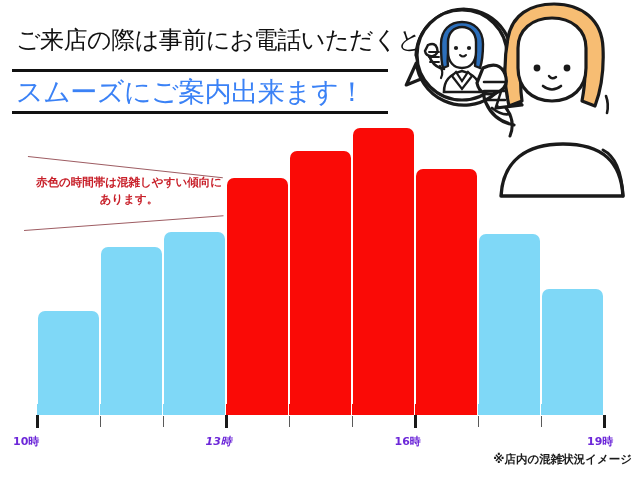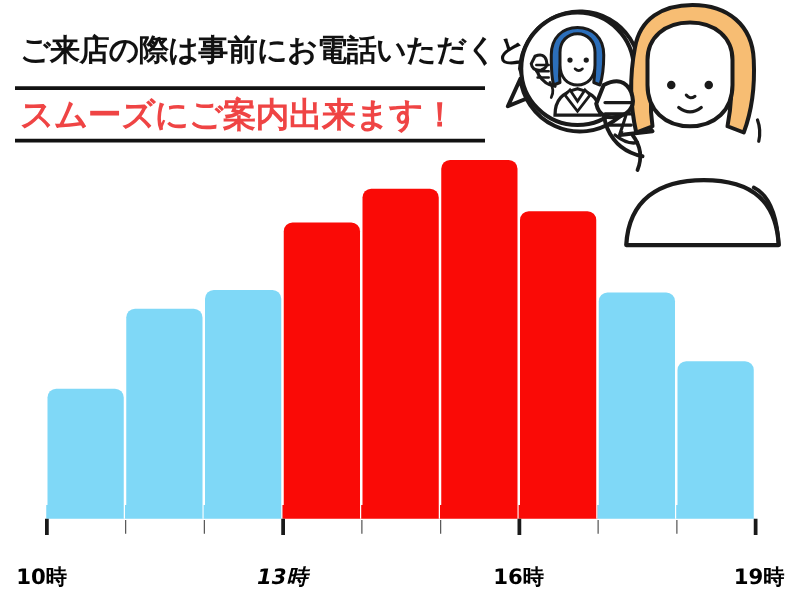--- a/index.html
+++ b/index.html
@@ -7,26 +7,26 @@
     width:640px;height:480px;overflow:hidden;background:#ffffff;
     font-family:"DejaVu Sans","Liberation Sans",sans-serif;
     position:relative;
   }
   #stage{position:absolute;left:0;top:0;width:640px;height:480px;}
 
   
   .headline{position:absolute;left:0;top:0;width:640px;height:118px;}
   .hl-line1{
     position:absolute;left:16px;top:24px;
-    font-size:24px;font-weight:bold;color:#111111;
+    font-size:24px;font-weight:normal;color:#111111;
     letter-spacing:-0.5px;white-space:nowrap;
   }
   .hl-line2{
     position:absolute;left:16px;top:74px;
-    font-size:27px;font-weight:bold;color:#ef4444;
+    font-size:27px;font-weight:normal;color:#3b82f6;
     letter-spacing:-0.5px;white-space:nowrap;
   }
   .hl-rule{position:absolute;left:12px;width:376px;height:3px;background:#111111;}
   .hl-rule.r1{top:69px;}
   .hl-rule.r2{top:111px;}
 
   
   .annot{position:absolute;left:6px;top:146px;width:250px;height:92px;}
   .annot-text{
     position:absolute;left:4px;top:28px;width:238px;
@@ -42,22 +42,22 @@
   .chart{position:absolute;left:0;top:0;width:640px;height:480px;}
   .plot{position:absolute;left:0;top:0;width:640px;height:412px;}
   .bar{position:absolute;bottom:0;border-radius:7px 7px 0 0;}
   .axisbar{position:absolute;left:37px;top:404px;height:11px;}
   .axisseg{position:absolute;top:0;height:11px;}
   .axisseg .div{position:absolute;right:0;top:0;width:1px;height:11px;background:#ffffff;}
   .tick{position:absolute;background:#1a1a1a;}
   .tick.major{width:3px;height:13px;top:415px;}
   .tick.minor{width:1px;height:11px;top:416px;background:#5a5a5a;}
   .xlabel{
-    position:absolute;top:450px;font-size:17px;font-weight:bold;
-    color:#000000;white-space:nowrap;
+    position:absolute;top:434px;font-size:11px;font-weight:bold;
+    color:#6d28d9;white-space:nowrap;
   }
   .footnote{
     position:absolute;right:8px;top:452px;
     font-size:11.5px;font-weight:bold;color:#1a1a1a;white-space:nowrap;
   }
 
   
   .illus{position:absolute;left:404px;top:0px;width:236px;height:200px;}
   .illus svg{display:block;}
 </style>
@@ -66,20 +66,28 @@
 
 <div id="stage">
 
   <div class="headline">
     <div class="hl-line1">ご来店の際は事前にお電話いただくと</div>
     <div class="hl-rule r1"></div>
     <div class="hl-line2">スムーズにご案内出来ます！</div>
     <div class="hl-rule r2"></div>
   </div>
 
+  <div class="annot">
+    <div class="annot-line top"></div>
+    <div class="annot-line bot"></div>
+    <div class="annot-text">
+      <span>赤色の時間帯は混雑しやすい傾向に</span><br>
+      <span>あります。</span>
+    </div>
+  </div>
 
   <div class="chart">
     <div class="plot" id="plot">
         <div class="bar" style="left: 38px; width: 61px; height: 99px; background: rgb(127, 216, 247); bottom: 2px;"></div>
         <div class="bar" style="left: 101px; width: 61px; height: 163px; background: rgb(127, 216, 247); bottom: 2px;"></div>
         <div class="bar" style="left: 164px; width: 61px; height: 178px; background: rgb(127, 216, 247); bottom: 2px;"></div>
         <div class="bar" style="left: 227px; width: 61px; height: 232px; background: rgb(250, 10, 6); bottom: 2px;"></div>
         <div class="bar" style="left: 290px; width: 61px; height: 259px; background: rgb(250, 10, 6); bottom: 2px;"></div>
         <div class="bar" style="left: 353px; width: 61px; height: 282px; background: rgb(250, 10, 6); bottom: 2px;"></div>
         <div class="bar" style="left: 416px; width: 61px; height: 241px; background: rgb(250, 10, 6); bottom: 2px;"></div>
@@ -126,20 +134,21 @@
         <div class="tick minor" style="left: 477.5px;"></div>
         <div class="tick minor" style="left: 540.5px;"></div>
         <div class="tick major" style="left: 602.5px;"></div>
       </div>
     <div id="xlabels">
         <div class="xlabel" style="left: 13px;">10時</div>
         <div class="xlabel" style="left: 205.5px; font-style: italic;">13時</div>
         <div class="xlabel" style="left: 394.5px; text-align: right;">16時</div>
         <div class="xlabel" style="left: 587px;">19時</div>
       </div>
+    <div class="footnote">※店内の混雑状況イメージ</div>
   </div>
 
   <div class="illus">
     <svg width="236" height="200" viewBox="0 0 236 200" xmlns="http://www.w3.org/2000/svg">
       <g>
         <path d="M12 55 a48 48 0 1 1 0.3 8 l-10 22 l22 -9 a48 48 0 0 1 -12.3 -21 z" fill="#ffffff" stroke="#1a1a1a" stroke-width="3.2" stroke-linejoin="round"></path>
         <circle cx="58" cy="55" r="45" fill="#ffffff" stroke="#1a1a1a" stroke-width="3.2"></circle>
         <path d="M100 84 l18 21 l-26 3 z" fill="#ffffff" stroke="#1a1a1a" stroke-width="3.2" stroke-linejoin="round"></path>
         <path d="M100 86 l14 17 l-20 2 z" fill="#ffffff" stroke="none"></path>
       </g>

